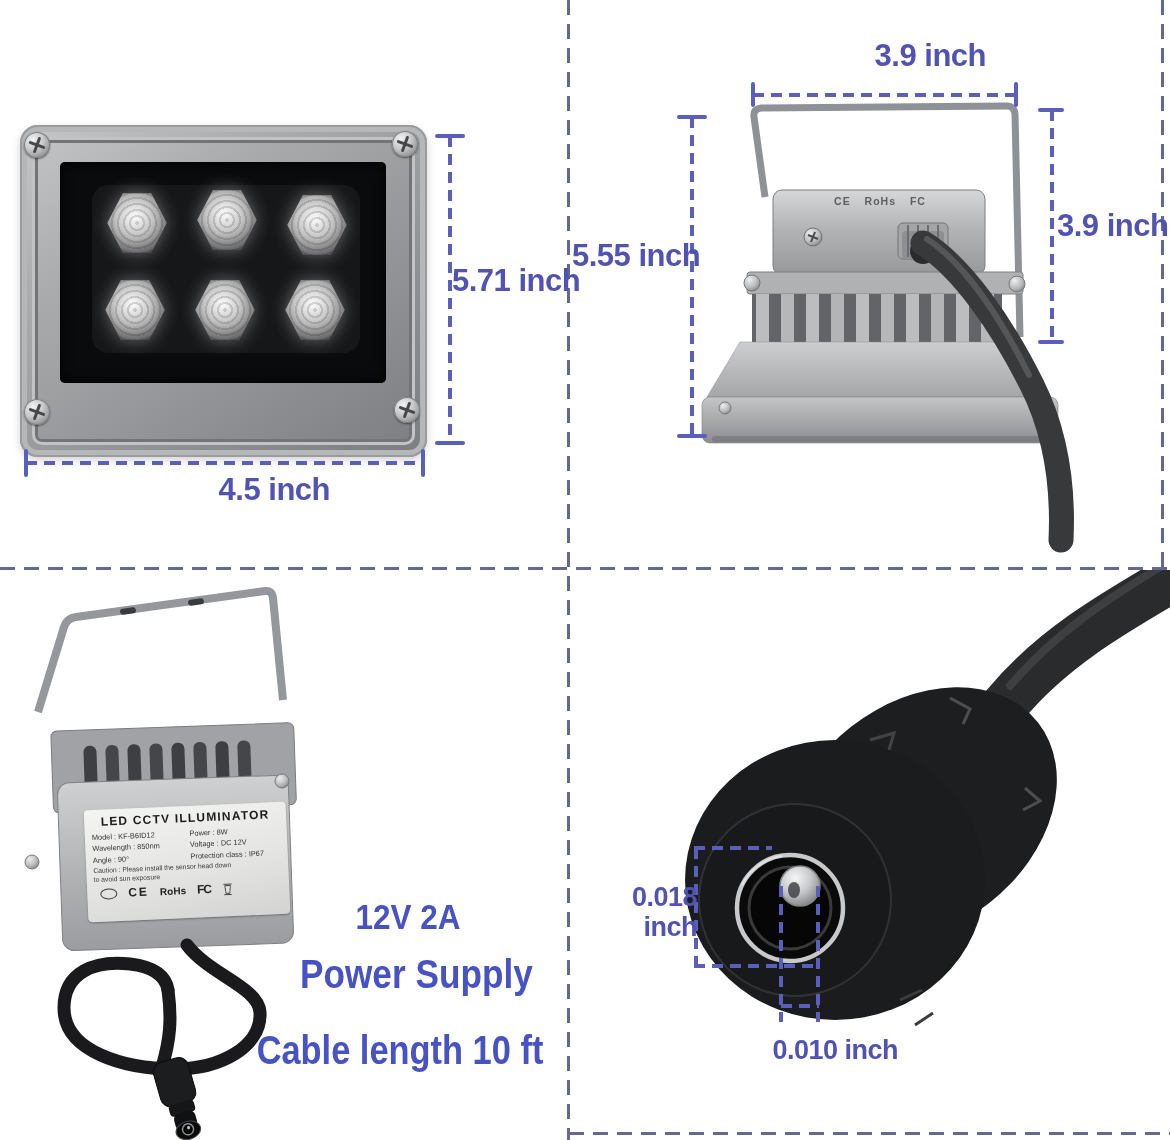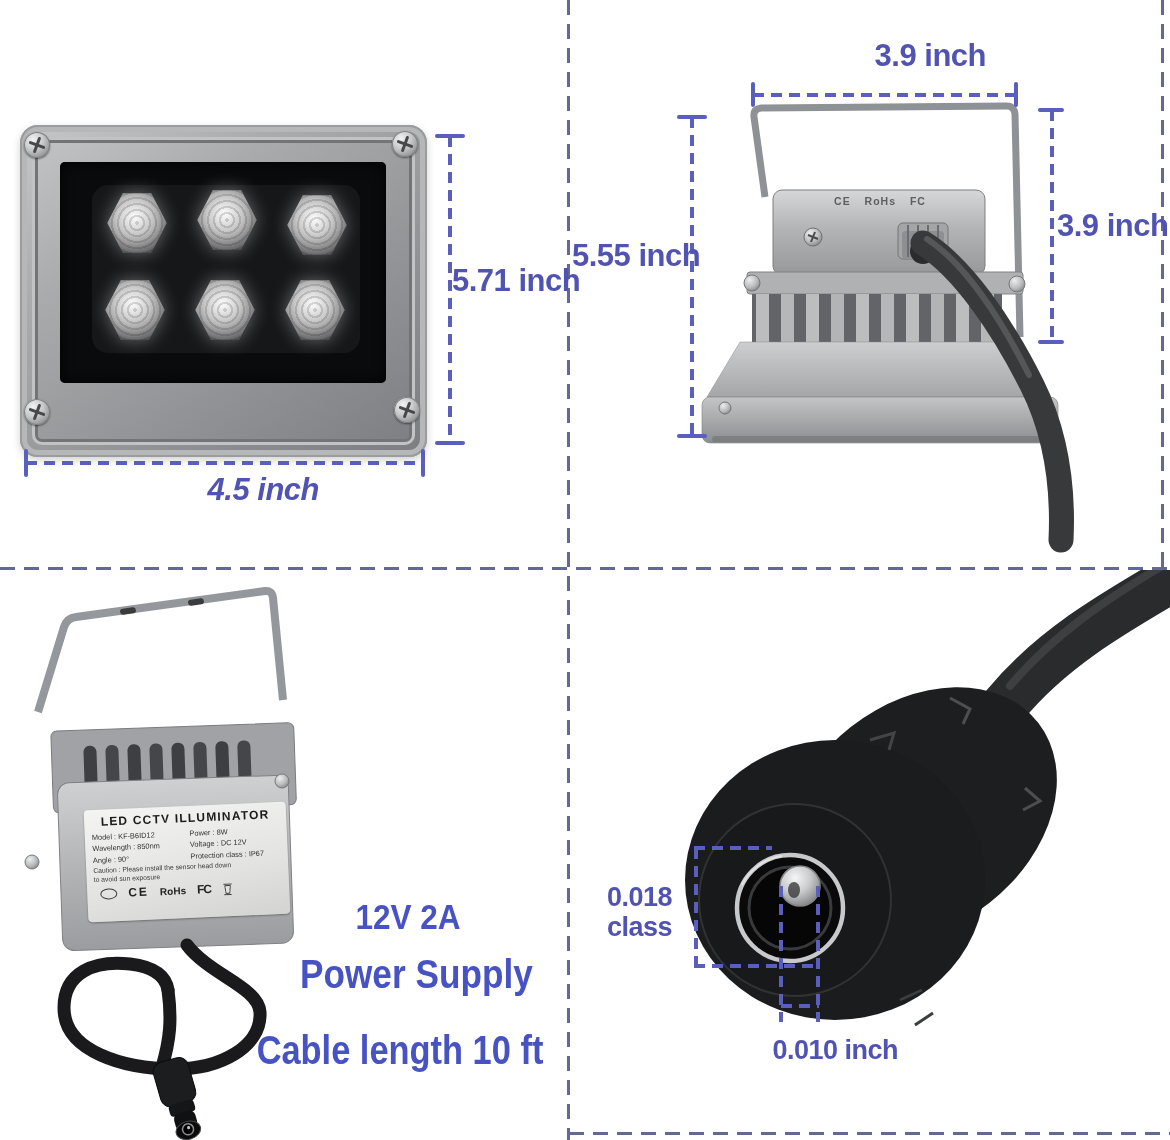--- a/index.html
+++ b/index.html
@@ -113,21 +113,21 @@
   </div>
 
   <div class="dimv" style="left:448px;top:136px;height:308px;"></div>
   <div class="tickh" style="left:435px;top:134px;"></div>
   <div class="tickh" style="left:435px;top:441px;"></div>
   <div class="dimtext" style="left:452px;top:265px;">5.71 inch</div>
 
   <div class="dimh" style="left:26px;top:461px;width:399px;"></div>
   <div class="tickv" style="left:24px;top:449px;"></div>
   <div class="tickv" style="left:421px;top:449px;"></div>
-  <div class="dimtext center" style="left:144px;top:474px;width:175px;font-style:italic;">4.5 inch</div>
+  <div class="dimtext center" style="left:155px;top:474px;width:175px;">4.5 inch</div>
 
   <svg class="photo-svg" style="left:680px;top:85px;" width="420" height="470" viewBox="0 0 420 470">
     <defs>
       <linearGradient id="gHouse" x1="0" y1="0" x2="0" y2="1">
         <stop offset="0" stop-color="#d6d7d9"></stop>
           <stop offset="0.45" stop-color="#b3b4b6"></stop>
           <stop offset="1" stop-color="#97989a"></stop>
       </linearGradient>
       <linearGradient id="gBase2" x1="0" y1="0" x2="0" y2="1">
         <stop offset="0" stop-color="#cdced0"></stop>
@@ -316,23 +316,23 @@
       <circle cx="220" cy="338" r="41" fill="#060607" stroke="#393a3c" stroke-width="3"></circle>
       <path d="M 172 315 A 53 53 0 0 1 212 286" fill="none" stroke="#eceded" stroke-width="2" opacity="0.7"></path>
       <circle cx="230" cy="316" r="20" fill="url(#gPin)" stroke="#85878a" stroke-width="1.5"></circle>
       <ellipse cx="224" cy="320" rx="6" ry="8" fill="#2e2f31" opacity="0.75"></ellipse>
     </g>
   </svg>
 
   <div class="dimv" style="left:694px;top:848px;height:120px;"></div>
   <div class="dimh" style="left:694px;top:846px;width:78px;"></div>
   <div class="dimh" style="left:694px;top:964px;width:122px;"></div>
-  <div class="dimtext small center" style="left:572px;top:882px;width:100px;line-height:30px;">
+  <div class="dimtext small center" style="left:597px;top:882px;width:100px;line-height:30px;">
     <span>0.018</span><br>
-    <span>class</span>
+    <span>inch</span>
   </div>
 
   <div class="dimv" style="left:779px;top:886px;height:136px;"></div>
   <div class="dimv" style="left:816px;top:886px;height:136px;"></div>
   <div class="dimh" style="left:781px;top:1004px;width:38px;"></div>
   <div class="dimtext small center" style="left:728px;top:1036px;width:170px;">0.010 inch</div>
 
 </div>
 
 </body></html>

